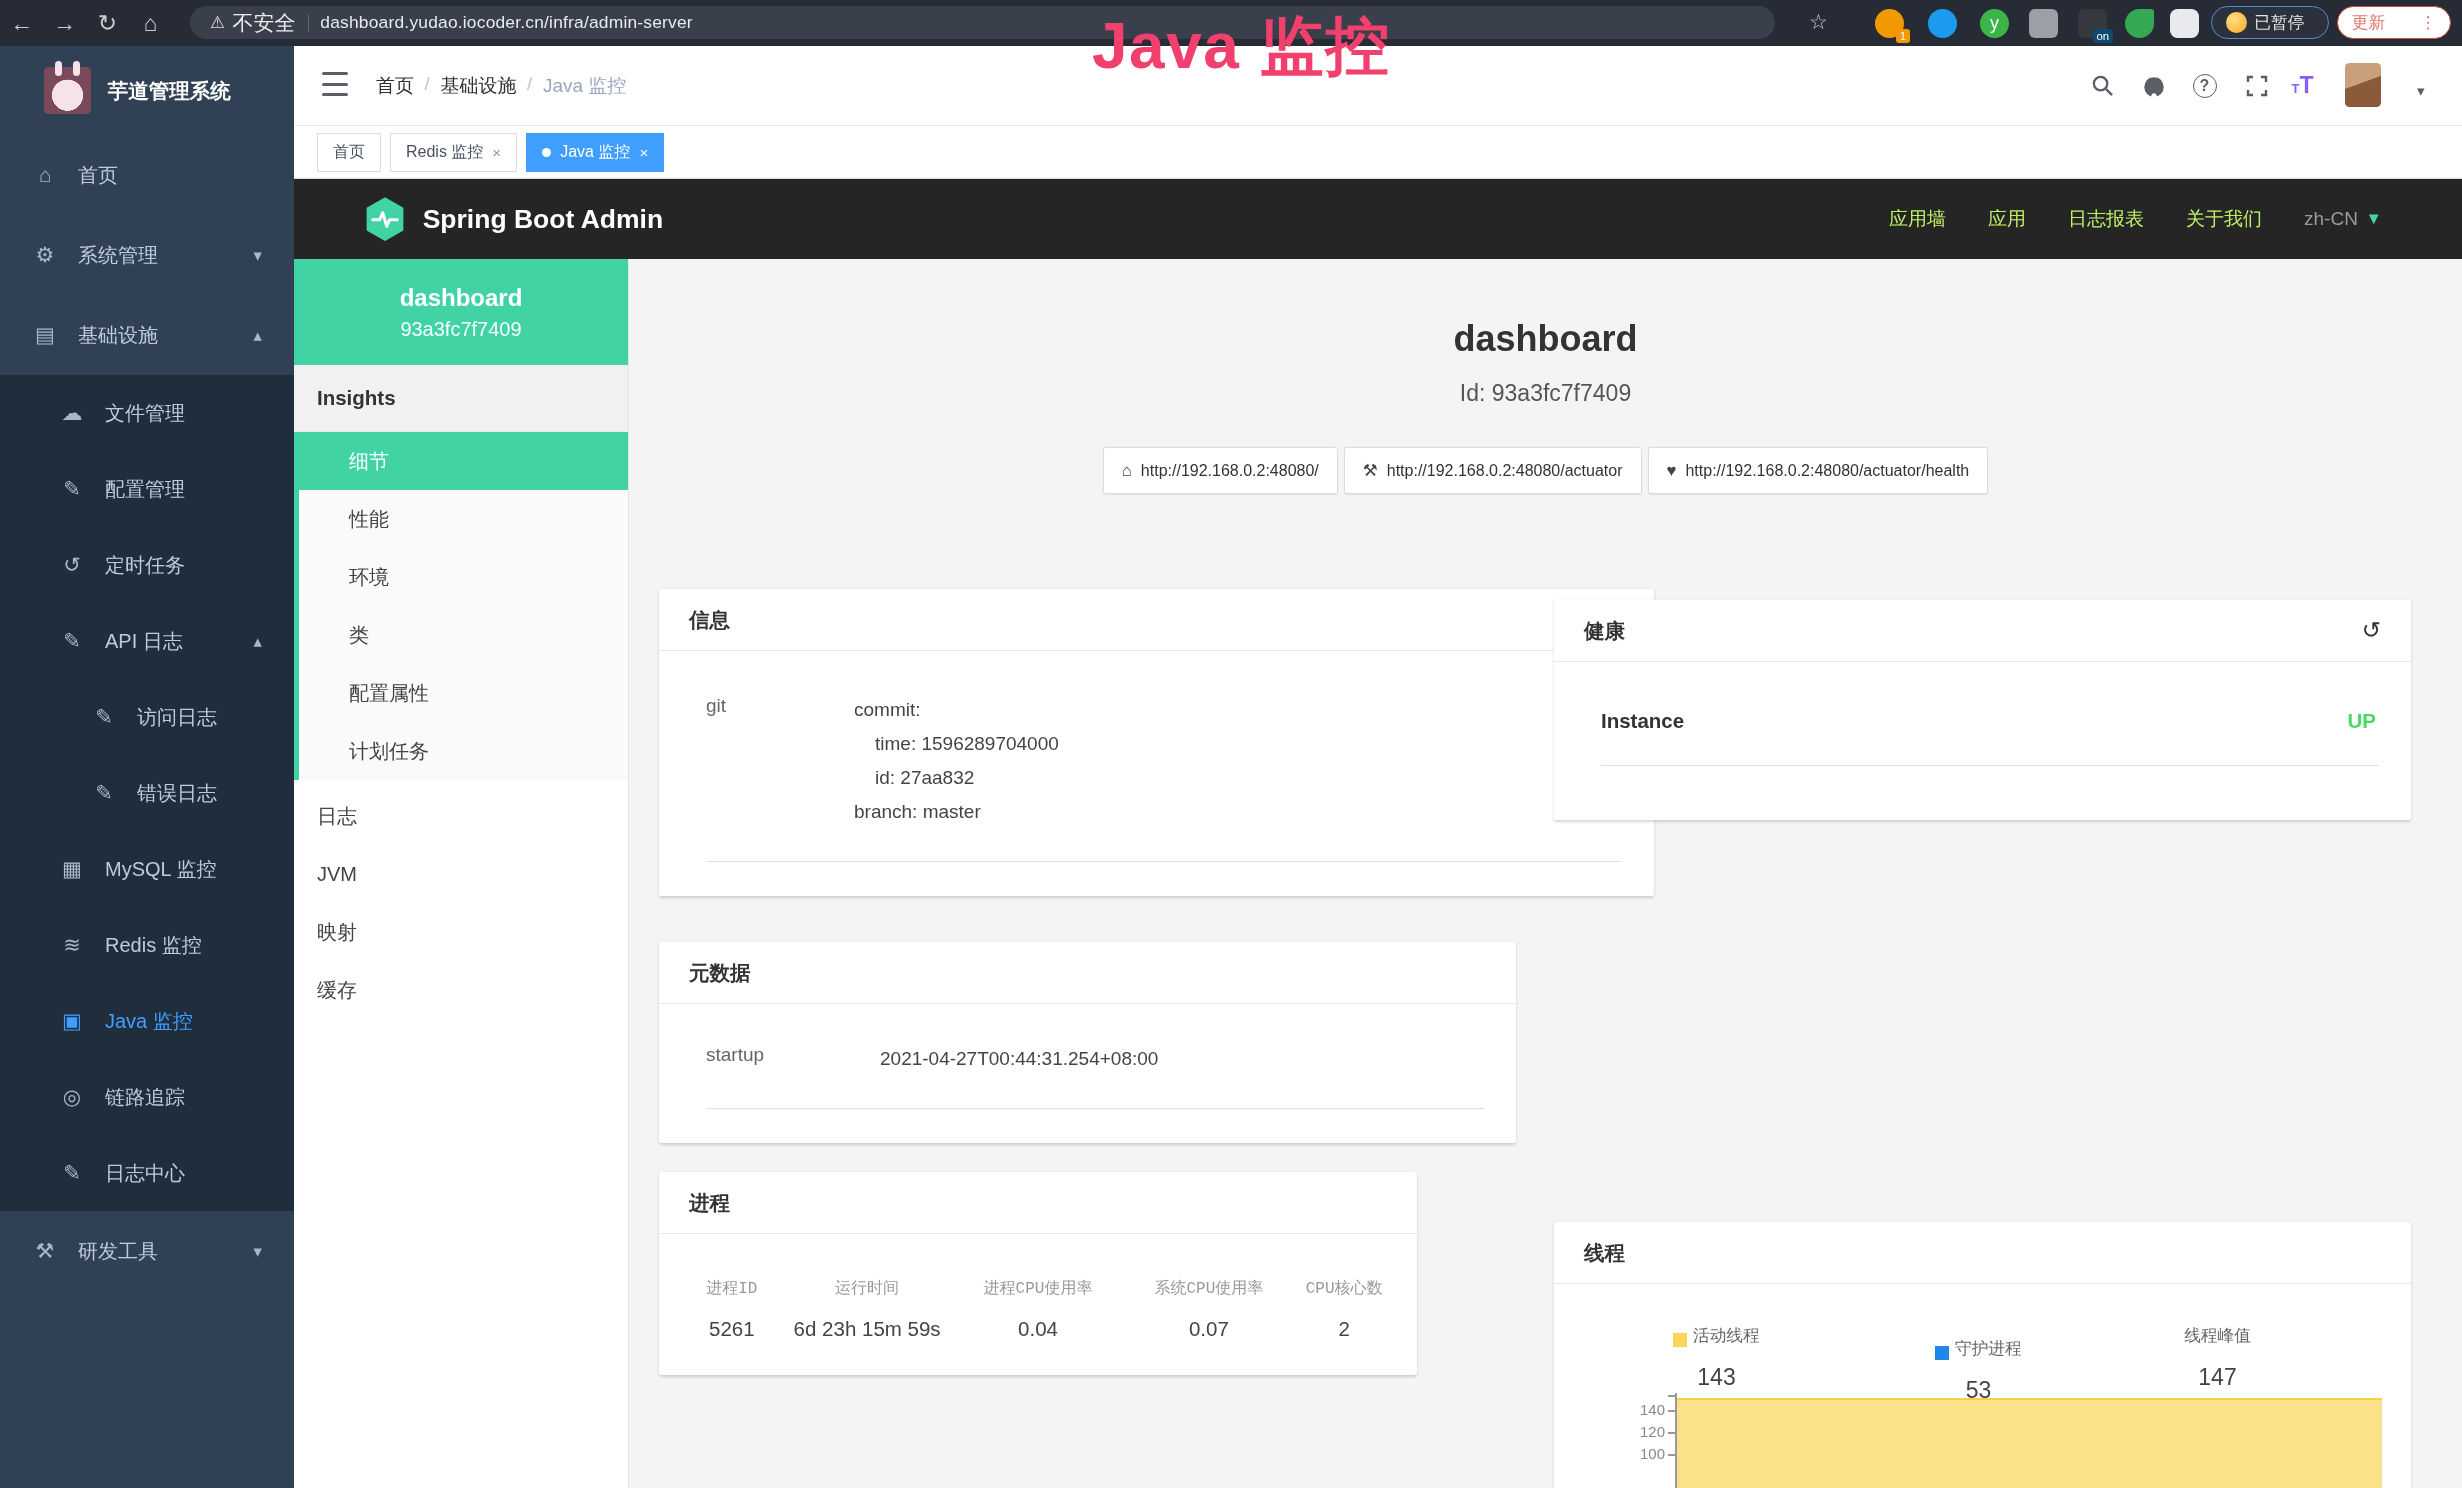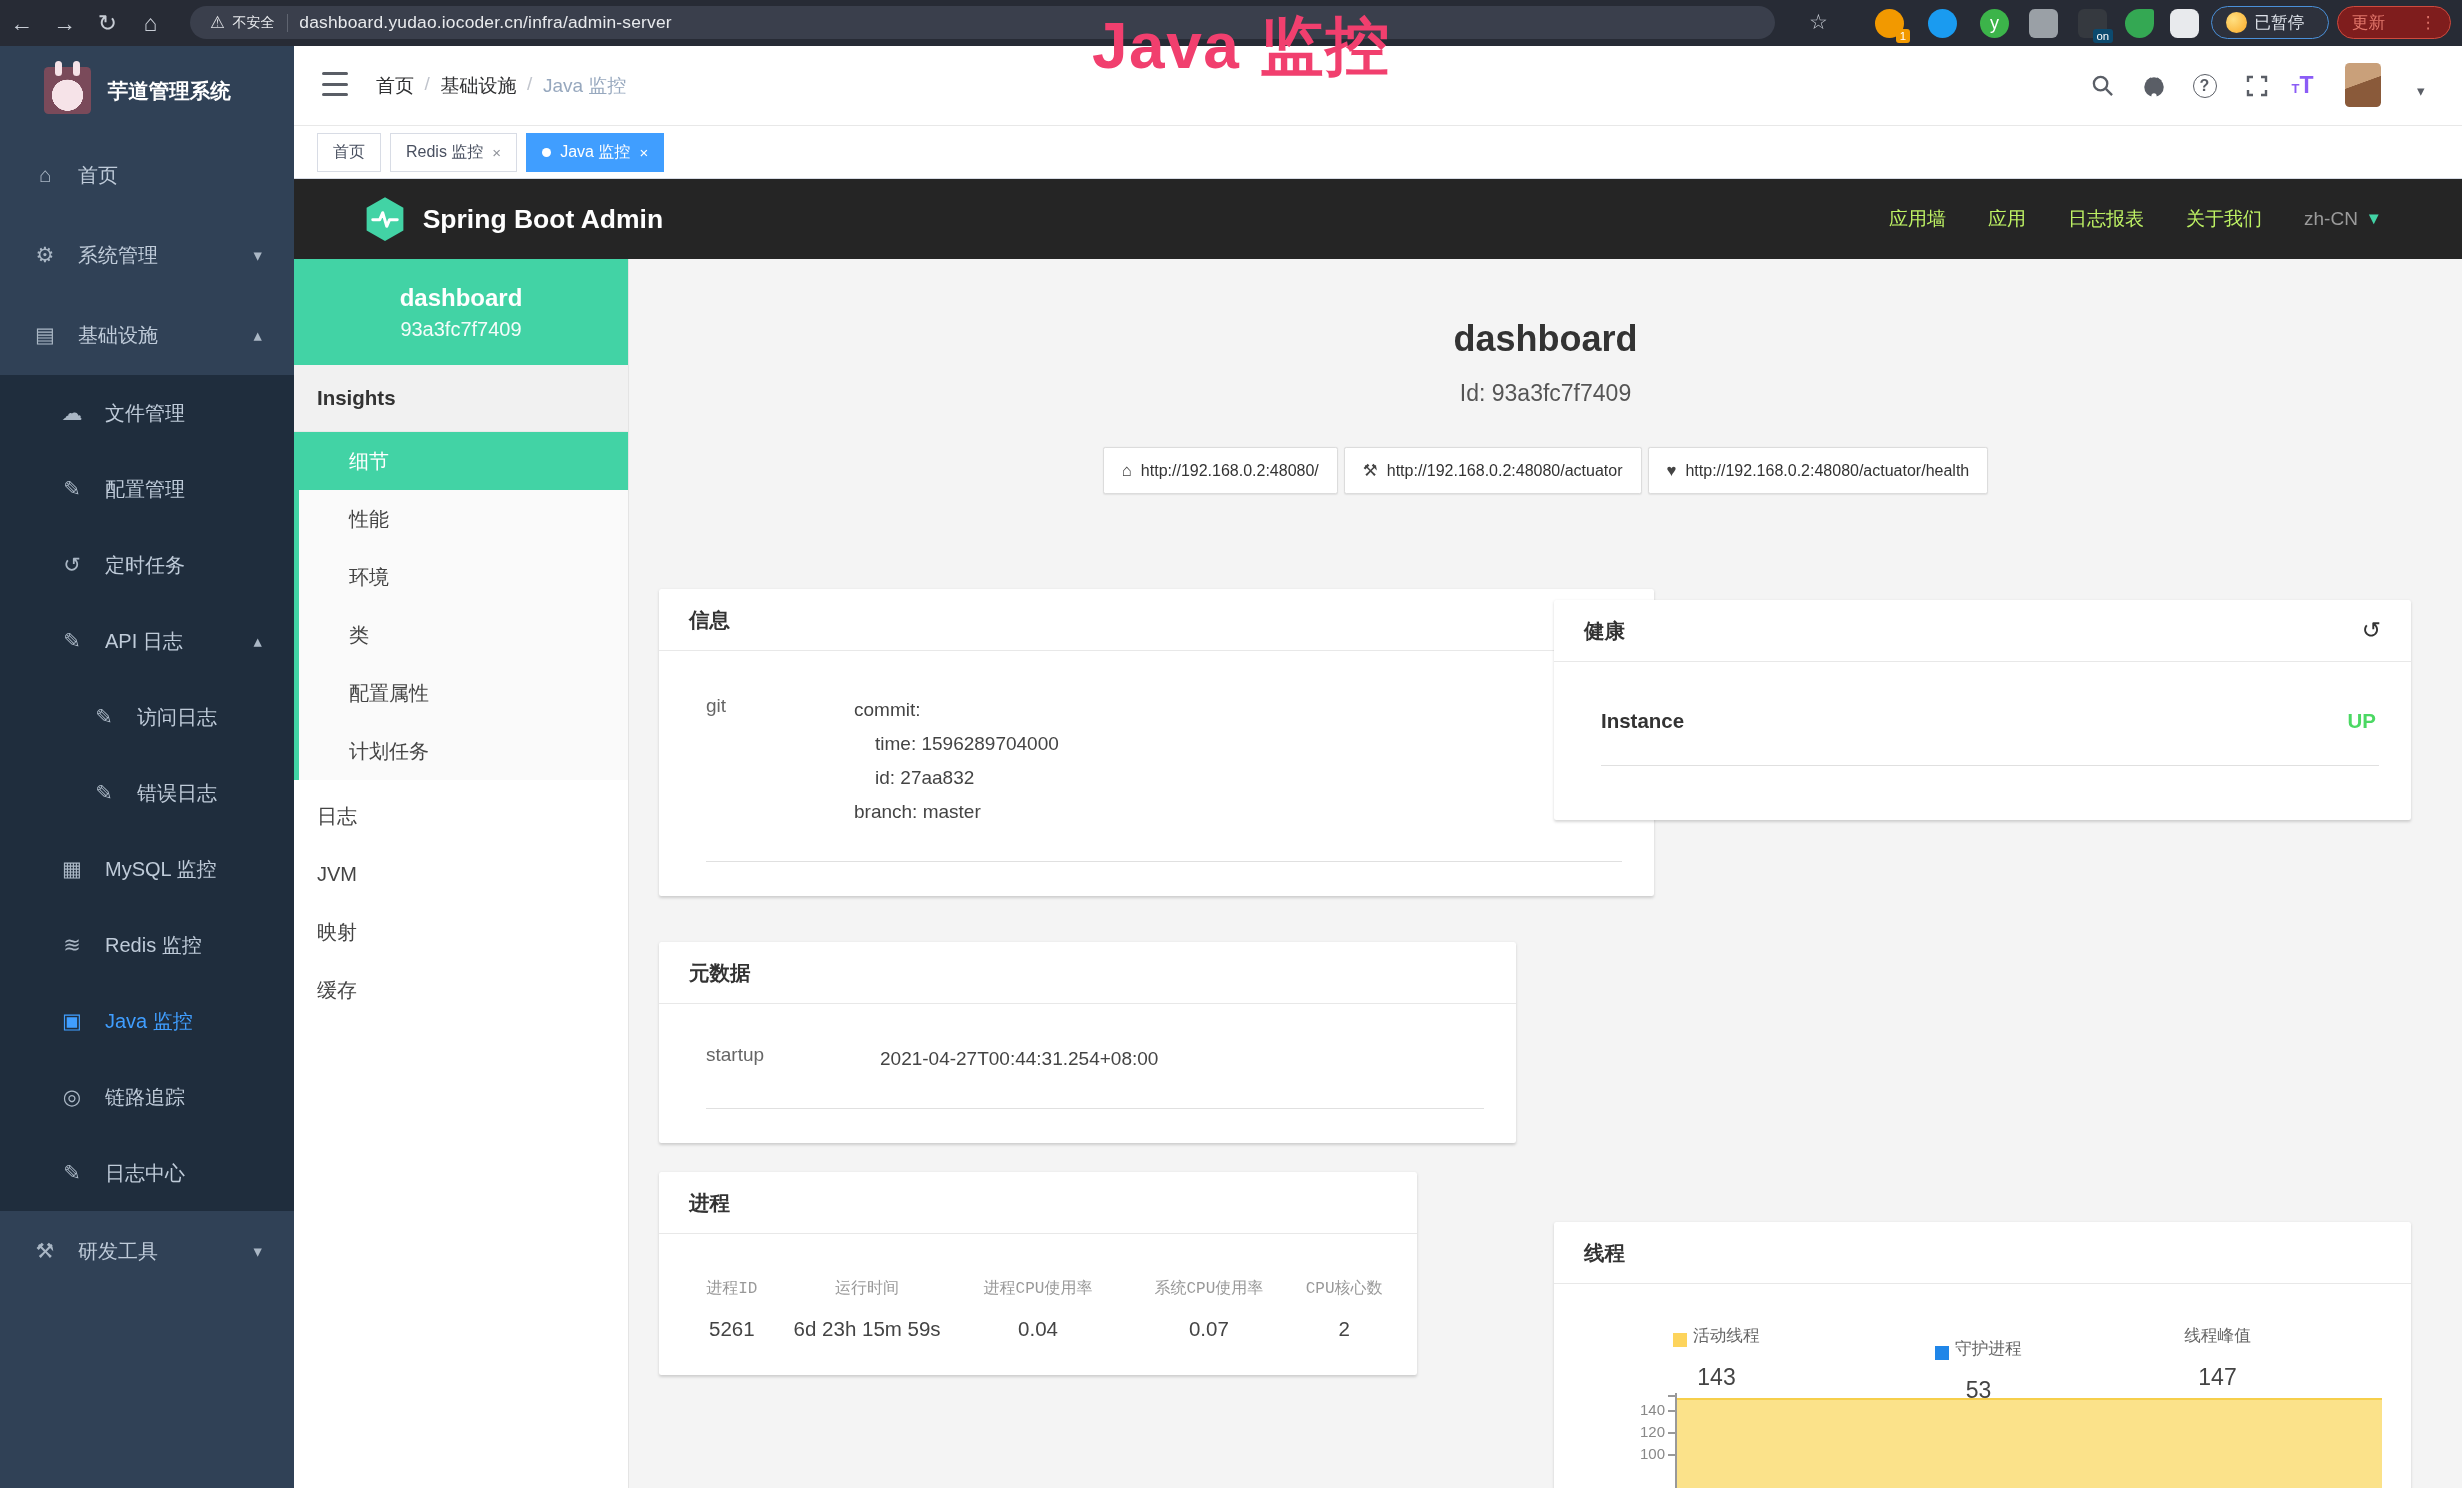--- a/index.html
+++ b/index.html
@@ -4,29 +4,29 @@
 <style>
   html,body{margin:0;padding:0;background:#000;}
   *{box-sizing:border-box;font-family:"Liberation Sans",sans-serif;}
   #root{position:relative;width:2462px;height:1489px;overflow:hidden;background:#f4f4f4;}
 
   
   .browser-bar{position:absolute;left:0;top:0;width:2462px;height:46px;background:#272b35;display:flex;align-items:center;z-index:5;}
   .bnav{color:#c7ccd4;font-size:23px;width:43px;text-align:center;flex:0 0 auto;cursor:pointer;}
   .omnibox{position:absolute;left:190px;top:6px;width:1585px;height:33px;border-radius:16.7px;background:#3a3f4c;display:flex;align-items:center;padding:0 20px;color:#e8eaed;}
   .omni-warn{font-size:16.7px;margin-right:7.6px;color:#dadce0;}
-  .omni-sec{font-size:14px;color:#e8eaed;margin-right:12px;}
+  .omni-sec{font-size:21px;color:#e8eaed;margin-right:12px;}
   .omni-div{width:0.8px;height:18px;background:#5f6470;margin-right:12px;}
   .omni-url{font-size:17.4px;color:#e8eaed;letter-spacing:0.2px;}
   .bstar{position:absolute;left:1809px;top:10px;font-size:21px;color:#c7ccd4;}
   .ext{position:absolute;top:9px;width:29px;height:29px;border-radius:50%;}
   .ext-badge{position:absolute;right:-6px;bottom:-4.6px;font-size:11.4px;background:#f29900;color:#fff;border-radius:3px;padding:0.8px 3.8px;}
   .pill{position:absolute;top:6px;height:33px;border-radius:16.7px;display:flex;align-items:center;padding:0 13.7px;font-size:16.7px;}
   .pill-paused{left:2211px;width:118px;border:1.5px solid #4a90d9;color:#dfe3ea;background:#2d313c;}
-  .pill-update{left:2337px;width:114px;border:1.5px solid #cf4a3d;color:#e0756a;background:#7f1d1d;justify-content:space-between;text-align:center;}
+  .pill-update{left:2337px;width:114px;border:1.5px solid #cf4a3d;color:#e0756a;background:#ffffff;justify-content:space-between;text-align:center;}
   .face{width:21px;height:21px;border-radius:50%;background:radial-gradient(circle at 35% 35%,#ffe082,#f9a825);margin-right:7.6px;flex:0 0 auto;}
 
   
   .app-sidebar{position:absolute;left:0;top:46px;width:294px;height:1443px;background:#304156;overflow:hidden;}
   .logo-row{height:89px;display:flex;align-items:center;padding-left:44px;}
   .logo-img{width:47px;height:47px;border-radius:4.6px;background:radial-gradient(circle at 50% 60%,#f6e3e8 0 42%,#7a4a5a 43% 100%);position:relative;flex:0 0 auto;}
   .logo-img::before,.logo-img::after{content:"";position:absolute;top:-6px;width:7.6px;height:15px;border-radius:3.8px;background:#f6e3e8;}
   .logo-img::before{left:10.6px}.logo-img::after{right:10.6px}
   .logo-title{color:#fff;font-size:20.5px;font-weight:700;margin-left:16.7px;}
   .menu-item{height:80px;display:flex;align-items:center;color:#bfcbd9;font-size:20px;cursor:pointer;position:relative;}

